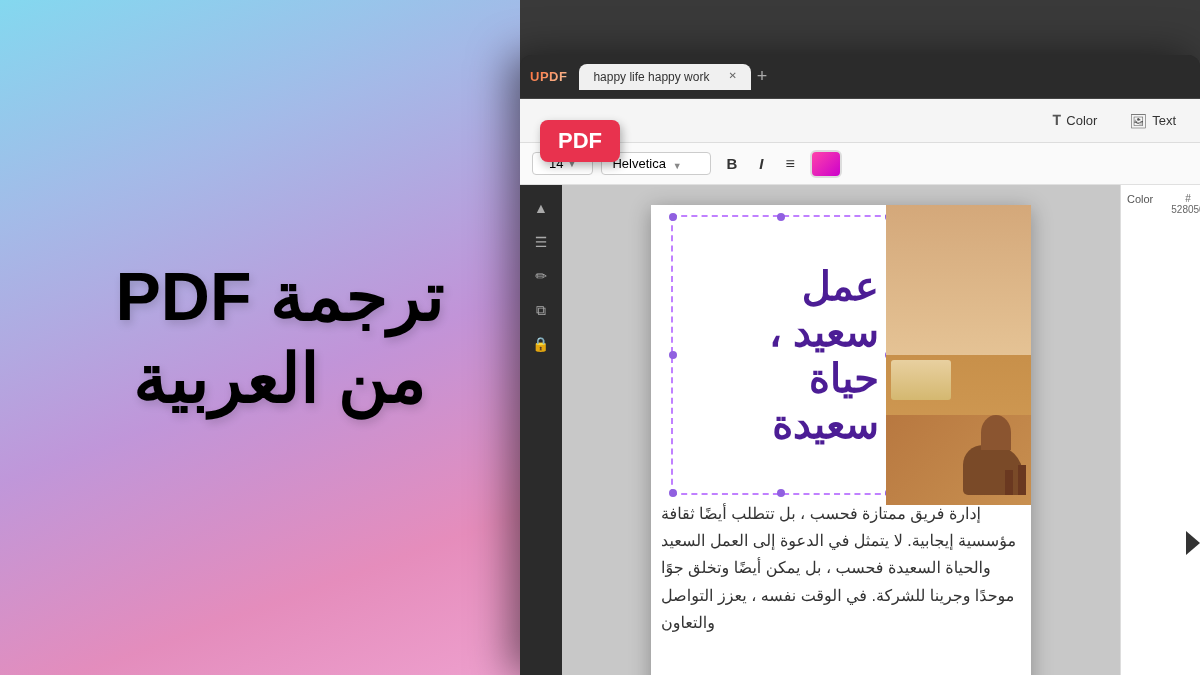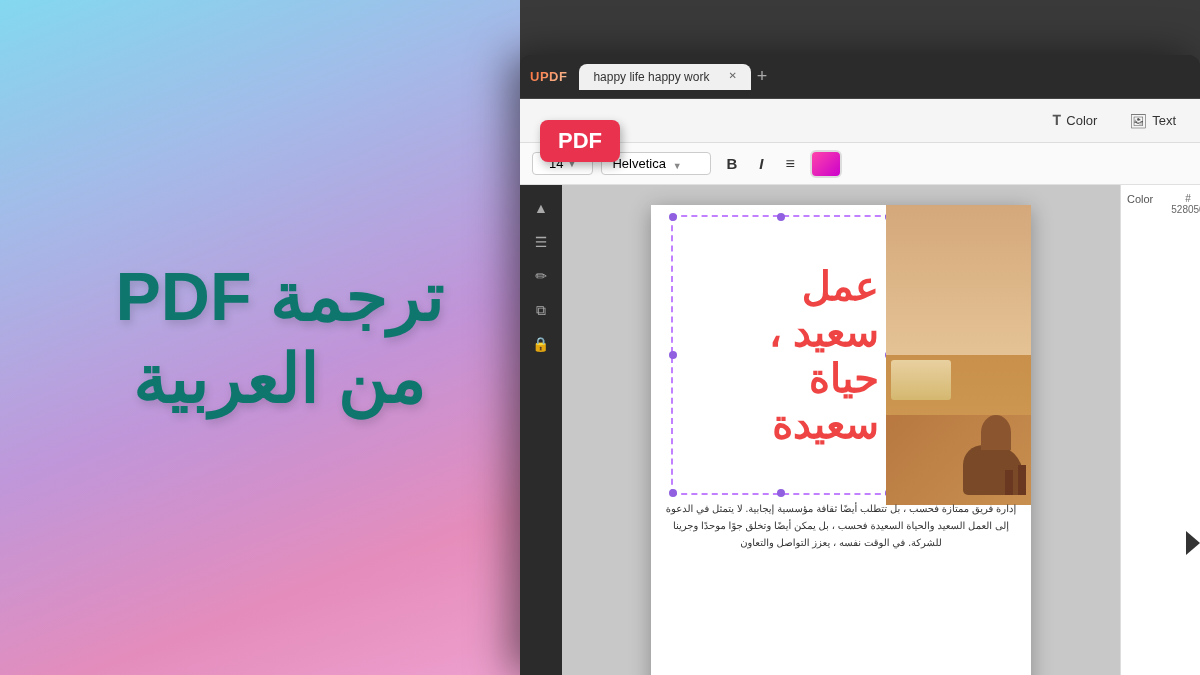--- a/index.html
+++ b/index.html
@@ -46,21 +46,21 @@
       left: 0; top: 0;
       width: 560px;
       height: 675px;
       z-index: 2;
       display: flex;
       align-items: center;
       justify-content: center;
     }
 
     .arabic-heading {
-      color: #0f766e;
+      color: #000000;
       font-size: 68px;
       font-weight: 900;
       text-align: center;
       line-height: 1.2;
       direction: rtl;
       text-shadow: 2px 4px 8px rgba(0,0,0,0.15);
       padding: 20px;
     }
 
     
@@ -299,21 +299,21 @@
     .handle.bl { bottom: 0; left: 0; }
     .handle.br { bottom: 0; right: 0; }
     .handle.ml { top: 50%; left: 0; transform: translateY(-50%); }
     .handle.mr { top: 50%; right: 0; transform: translateY(-50%); }
     .handle.mt { left: 50%; top: 0; transform: translateX(-50%); }
     .handle.mb { left: 50%; bottom: 0; transform: translateX(-50%); }
 
     .arabic-text-content {
       font-size: 40px;
       font-weight: 900;
-      color: #ef4444;
+      color: #4c1d95;
       direction: rtl;
       text-align: right;
       line-height: 1.15;
     }
 
     
     .page-image {
       position: absolute;
       right: 0; top: 0;
       width: 145px;
@@ -336,24 +336,24 @@
       height: 50%;
       background: linear-gradient(180deg, #c8904a 0%, #d4a05a 100%);
     }
 
     
     .arabic-body-text {
       position: absolute;
       bottom: 10px;
       left: 10px;
       right: 10px;
-      font-size: 10px;
+      font-size: 16px;
       color: #333;
       direction: rtl;
-      text-align: center;
+      text-align: left;
       line-height: 1.7;
     }
 
     
     .color-panel {
       width: 80px;
       background: white;
       border-left: 1px solid #ddd;
       display: flex;
       padding: 8px 6px;

